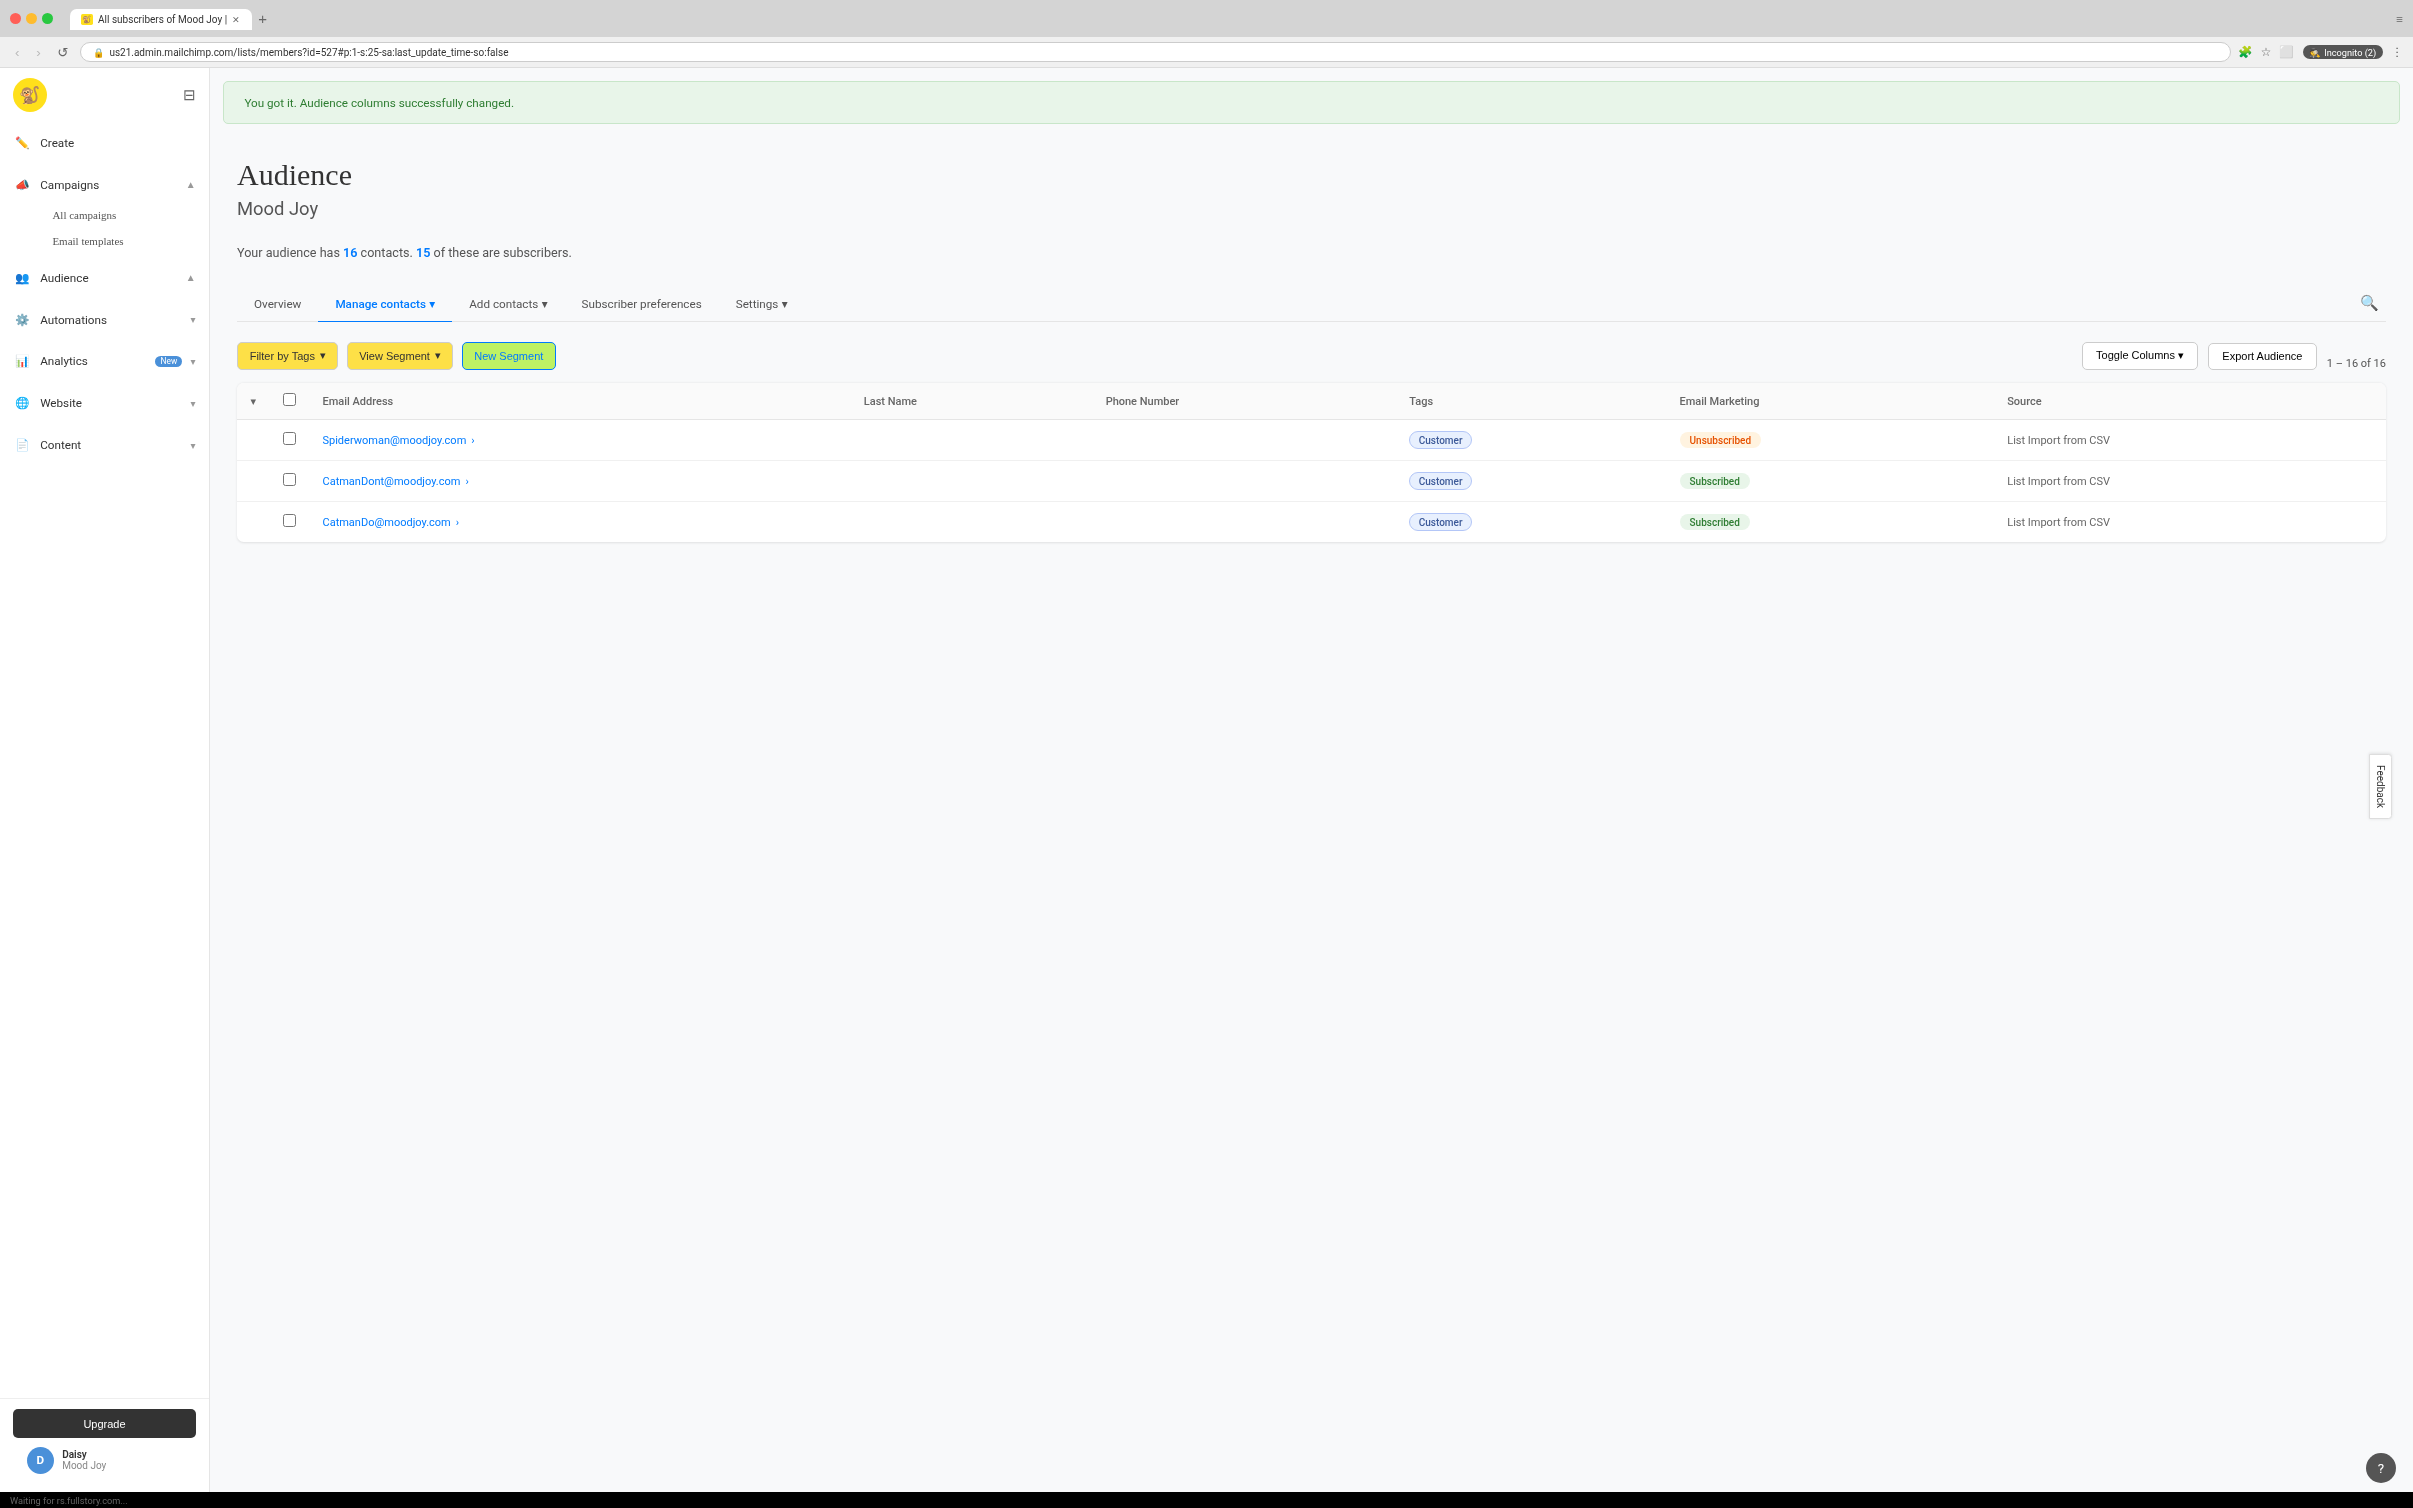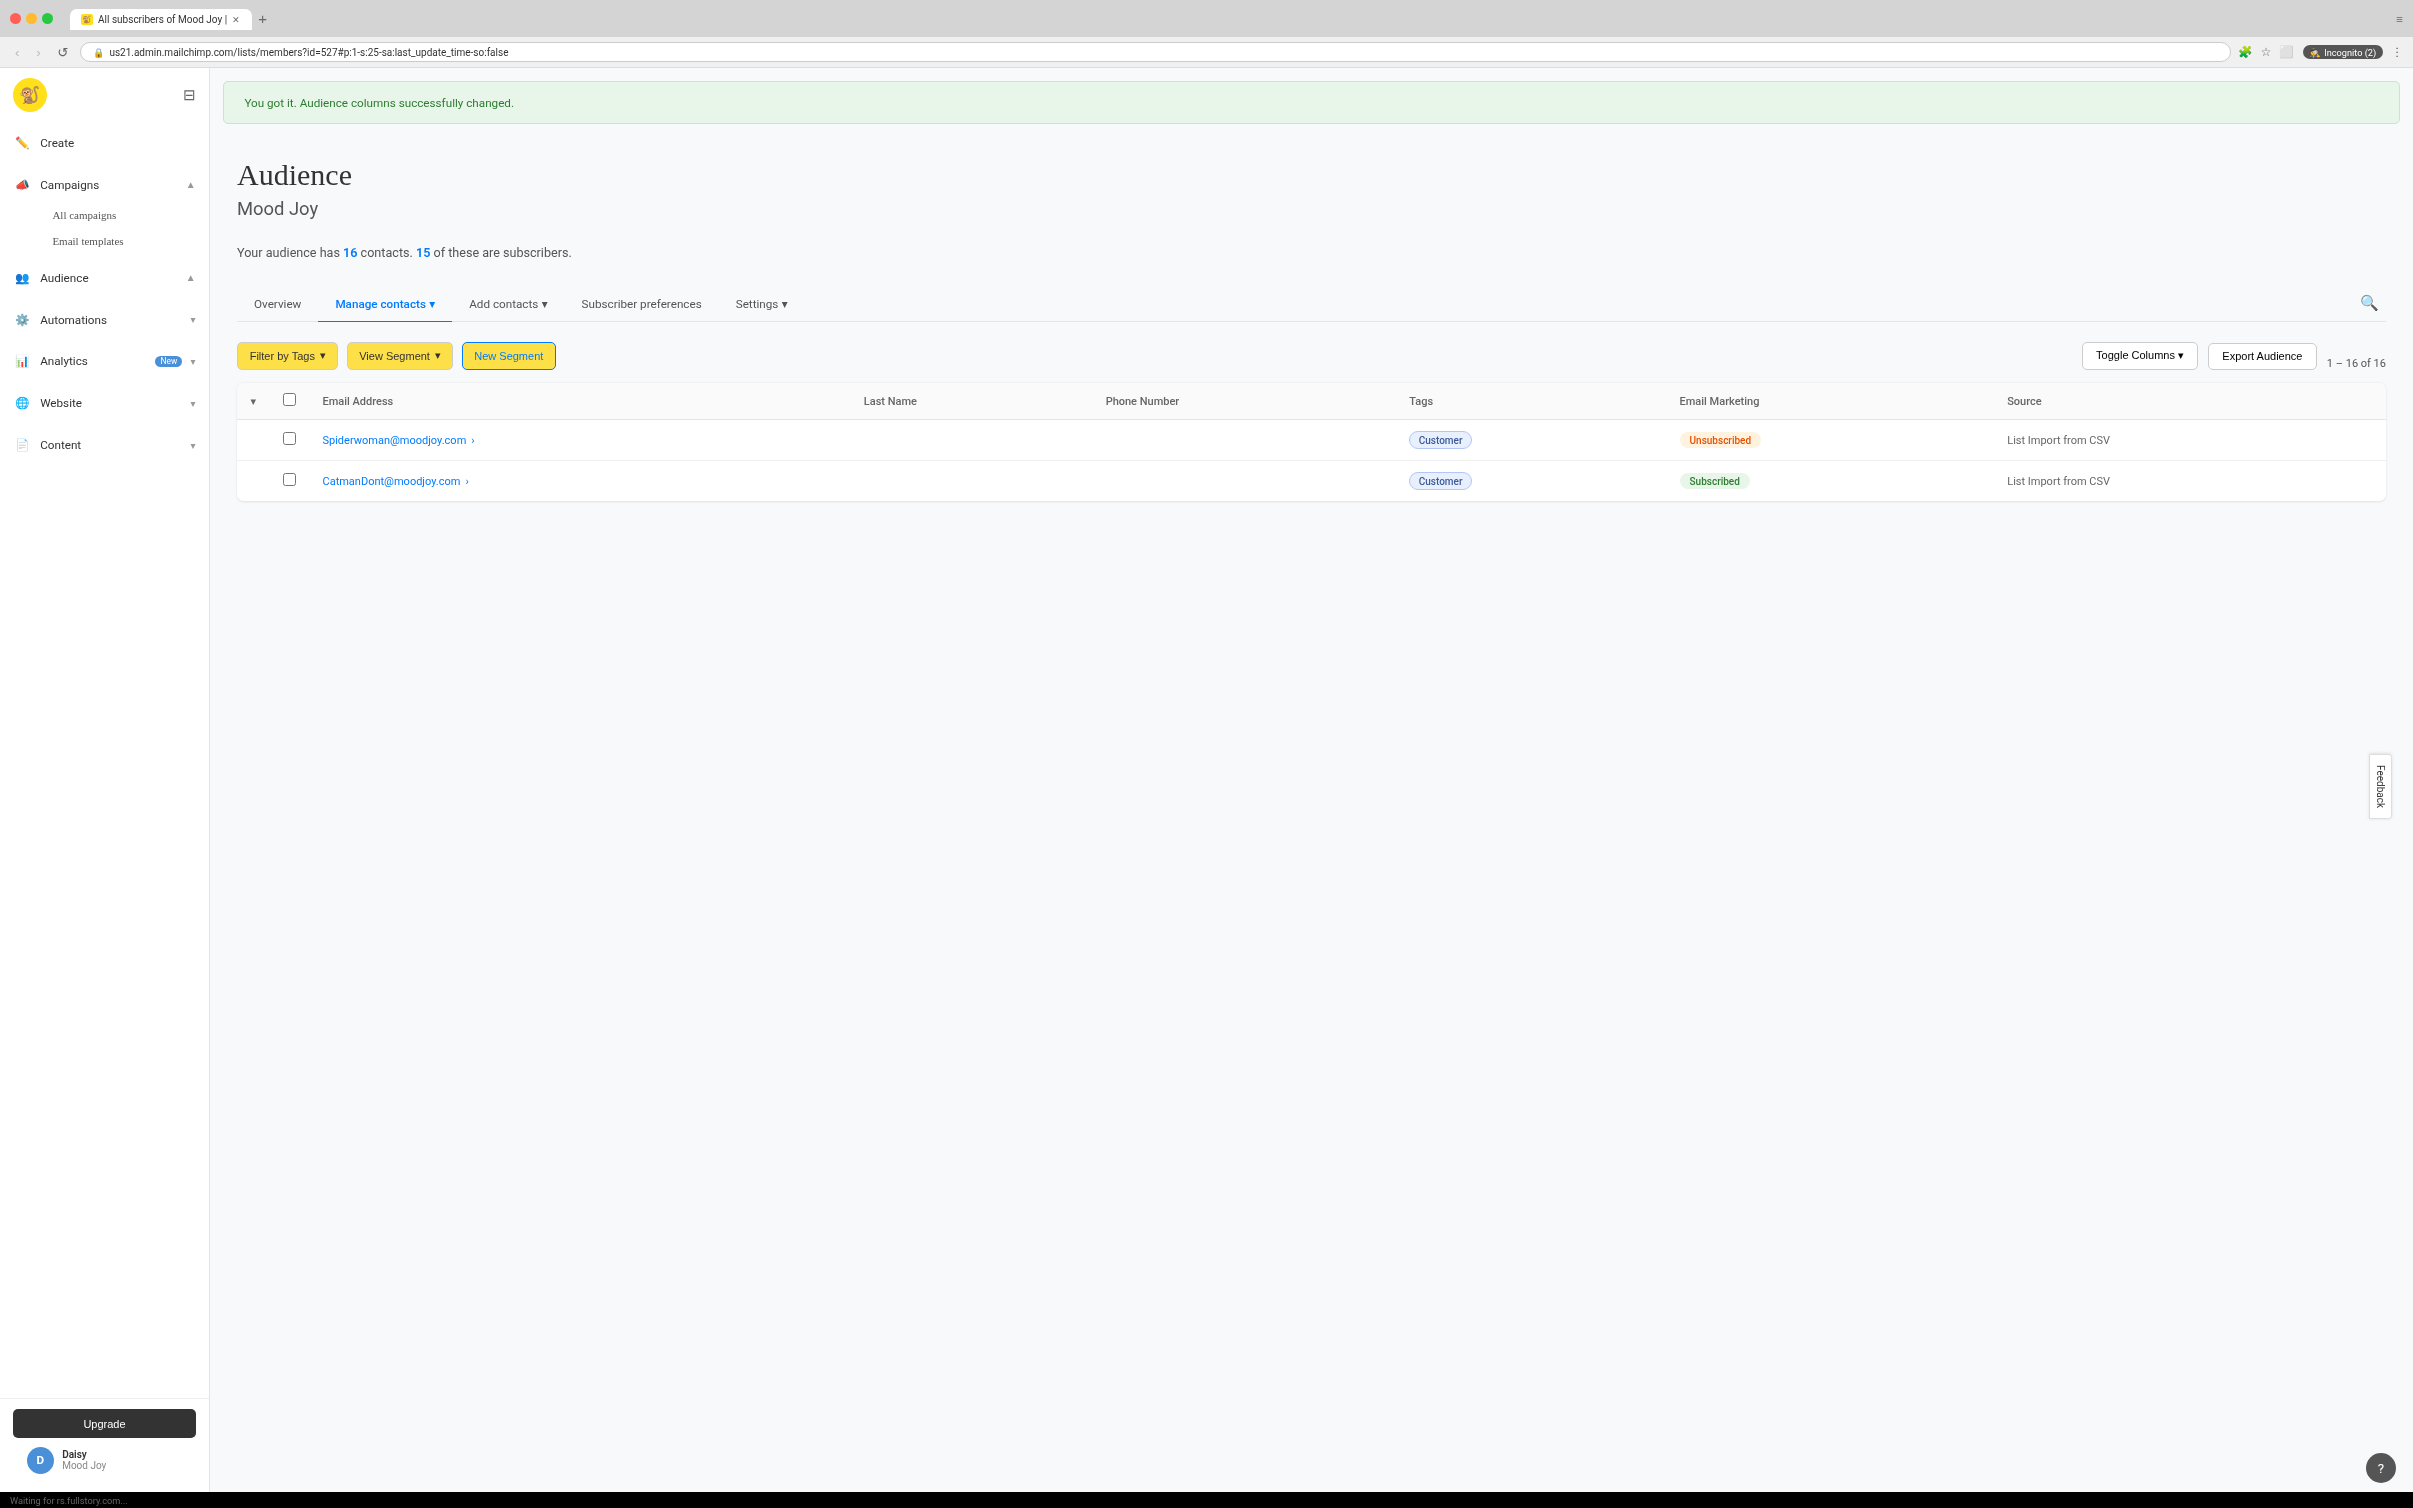--- a/index.html
+++ b/index.html
@@ -65,21 +65,21 @@
     .tab-nav { display: flex; align-items: flex-start; border-bottom: 1.7px solid #e5e5e5; margin-bottom: 20px; }
     .tab-item { padding: 10px 17px; font-size: 11.7px; color: #555; cursor: pointer; border-bottom: 1.7px solid transparent; margin-bottom: -1.7px; }
     .tab-item.active { color: #007bff; border-bottom-color: #007bff; font-weight: 500; }
     .tab-item-with-arrow { display: flex; align-items: center; gap: 3.4px; }
 
     
     .table-toolbar { display: flex; align-items: center; justify-content: space-between; margin-bottom: 13.4px; }
     .toolbar-left { display: flex; gap: 8.4px; }
     .toolbar-right { display: flex; align-items: flex-end; gap: 10px; }
     .btn-outline { border: 0.8px solid #ccc; background: #fde047; padding: 6.7px 11.7px; border-radius: 5px; font-size: 11px; color: #333; cursor: pointer; display: flex; align-items: center; gap: 5px; }
-    .btn-new-segment { background: #fde047; border: 0.8px solid #007bff; color: #007bff; border-radius: 5px; padding: 6.7px 11.7px; font-size: 11px; cursor: pointer; }
+    .btn-new-segment { background: #bef264; border: 0.8px solid #007bff; color: #007bff; border-radius: 5px; padding: 6.7px 11.7px; font-size: 11px; cursor: pointer; }
     .pagination-info { font-size: 11px; color: #555; }
     .btn-export { background: #fff; border: 0.8px solid #ccc; padding: 6.7px 13.4px; border-radius: 5px; font-size: 11px; cursor: pointer; }
 
     
     .data-table { width: 100%; border-collapse: collapse; background: #fff; border-radius: 6.7px; overflow: hidden; box-shadow: 0 0.8px 2.5px rgba(0,0,0,0.1); }
     .data-table th { padding: 10px 13.4px; text-align: left; font-size: 11px; color: #666; font-weight: 500; border-bottom: 0.8px solid #e5e5e5; background: #fafafa; }
     .data-table td { padding: 11px 13.4px; font-size: 11px; color: #333; border-bottom: 0.8px solid #f0f0f0; }
     .data-table tr:last-child td { border-bottom: none; }
     .checkbox-col { width: 34px; }
     .sort-col { width: 25px; }
@@ -332,20 +332,43 @@
               <span class="tag-badge tag-customer">Customer</span>
             </td>
             <td>
               <span class="status-badge status-subscribed">Subscribed</span>
             </td>
             <td>
               <span class="source-text">List Import from CSV</span>
             </td>
           </tr>
 
+          <tr>
+            <td></td>
+            <td>
+              <input type="checkbox" style="">
+            </td>
+            <td>
+              <div class="email-cell">
+                <span style="color:#007bff;cursor:pointer;">CatmanDo@moodjoy.com</span>
+                <span style="color:#007bff;">›</span>
+              </div>
+            </td>
+            <td></td>
+            <td></td>
+            <td>
+              <span class="tag-badge tag-customer">Customer</span>
+            </td>
+            <td>
+              <span class="status-badge status-subscribed">Subscribed</span>
+            </td>
+            <td>
+              <span class="source-text">List Import from CSV</span>
+            </td>
+          </tr>
         </tbody>
       </table>
 
     </div>
   </div>
 </div>
 
 <div class="status-bar">
   <span>Waiting for rs.fullstory.com...</span>
 </div>

